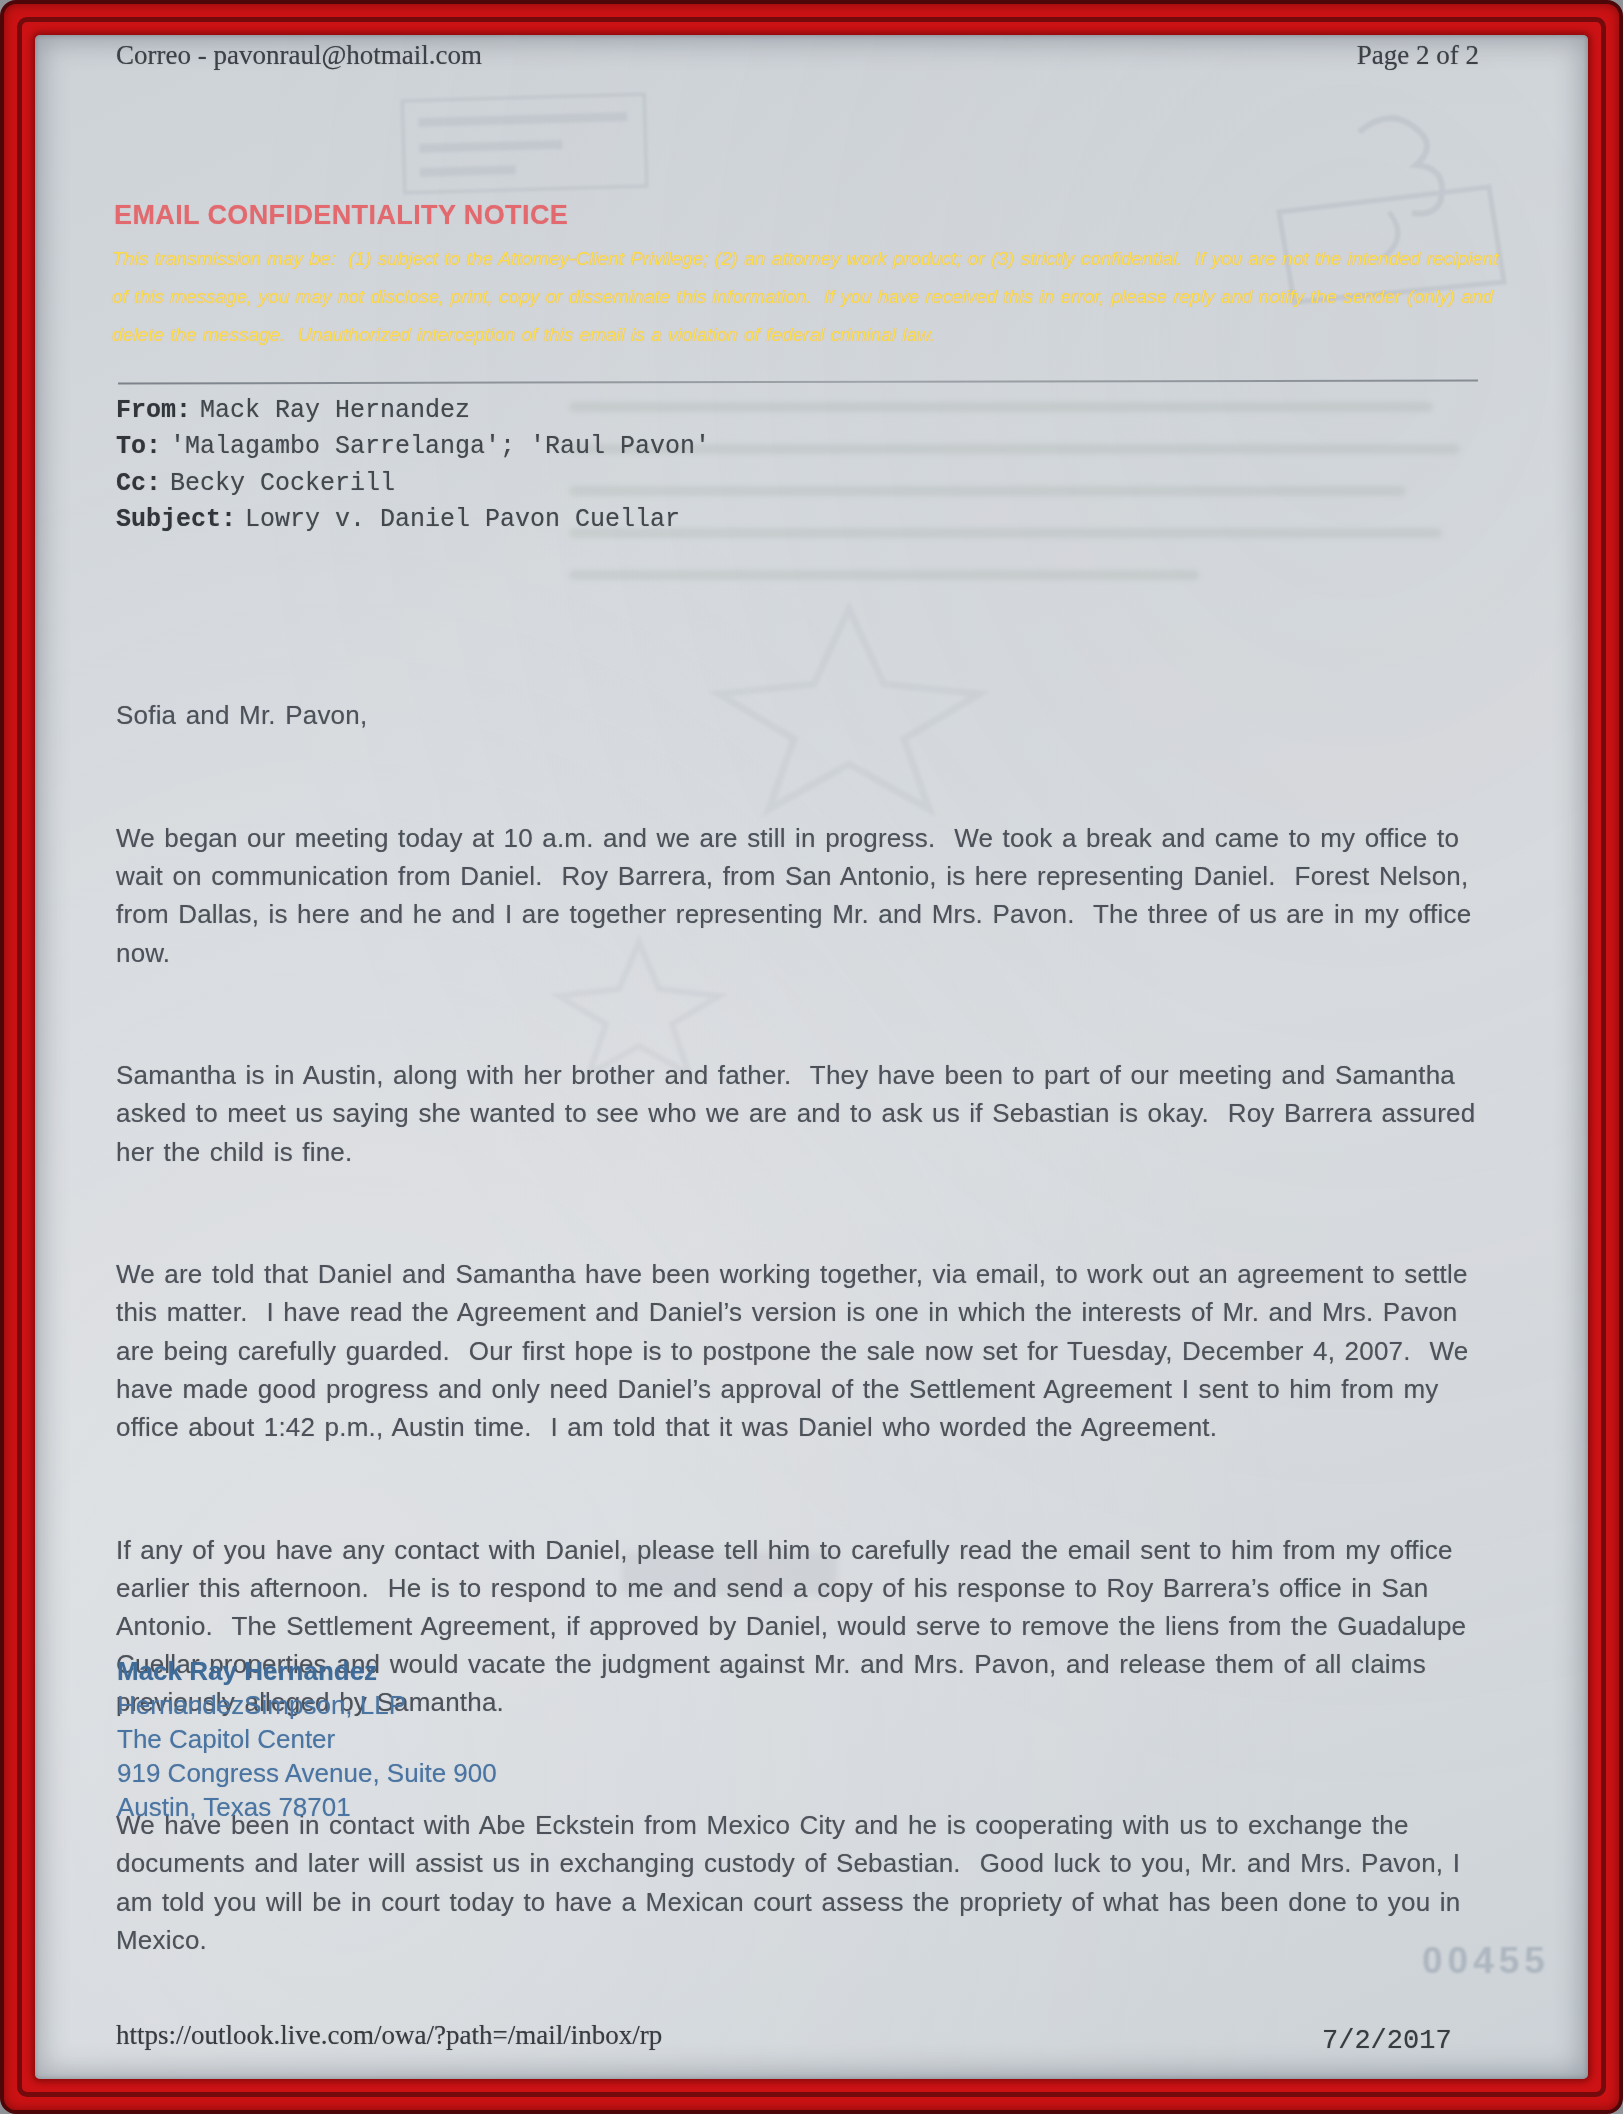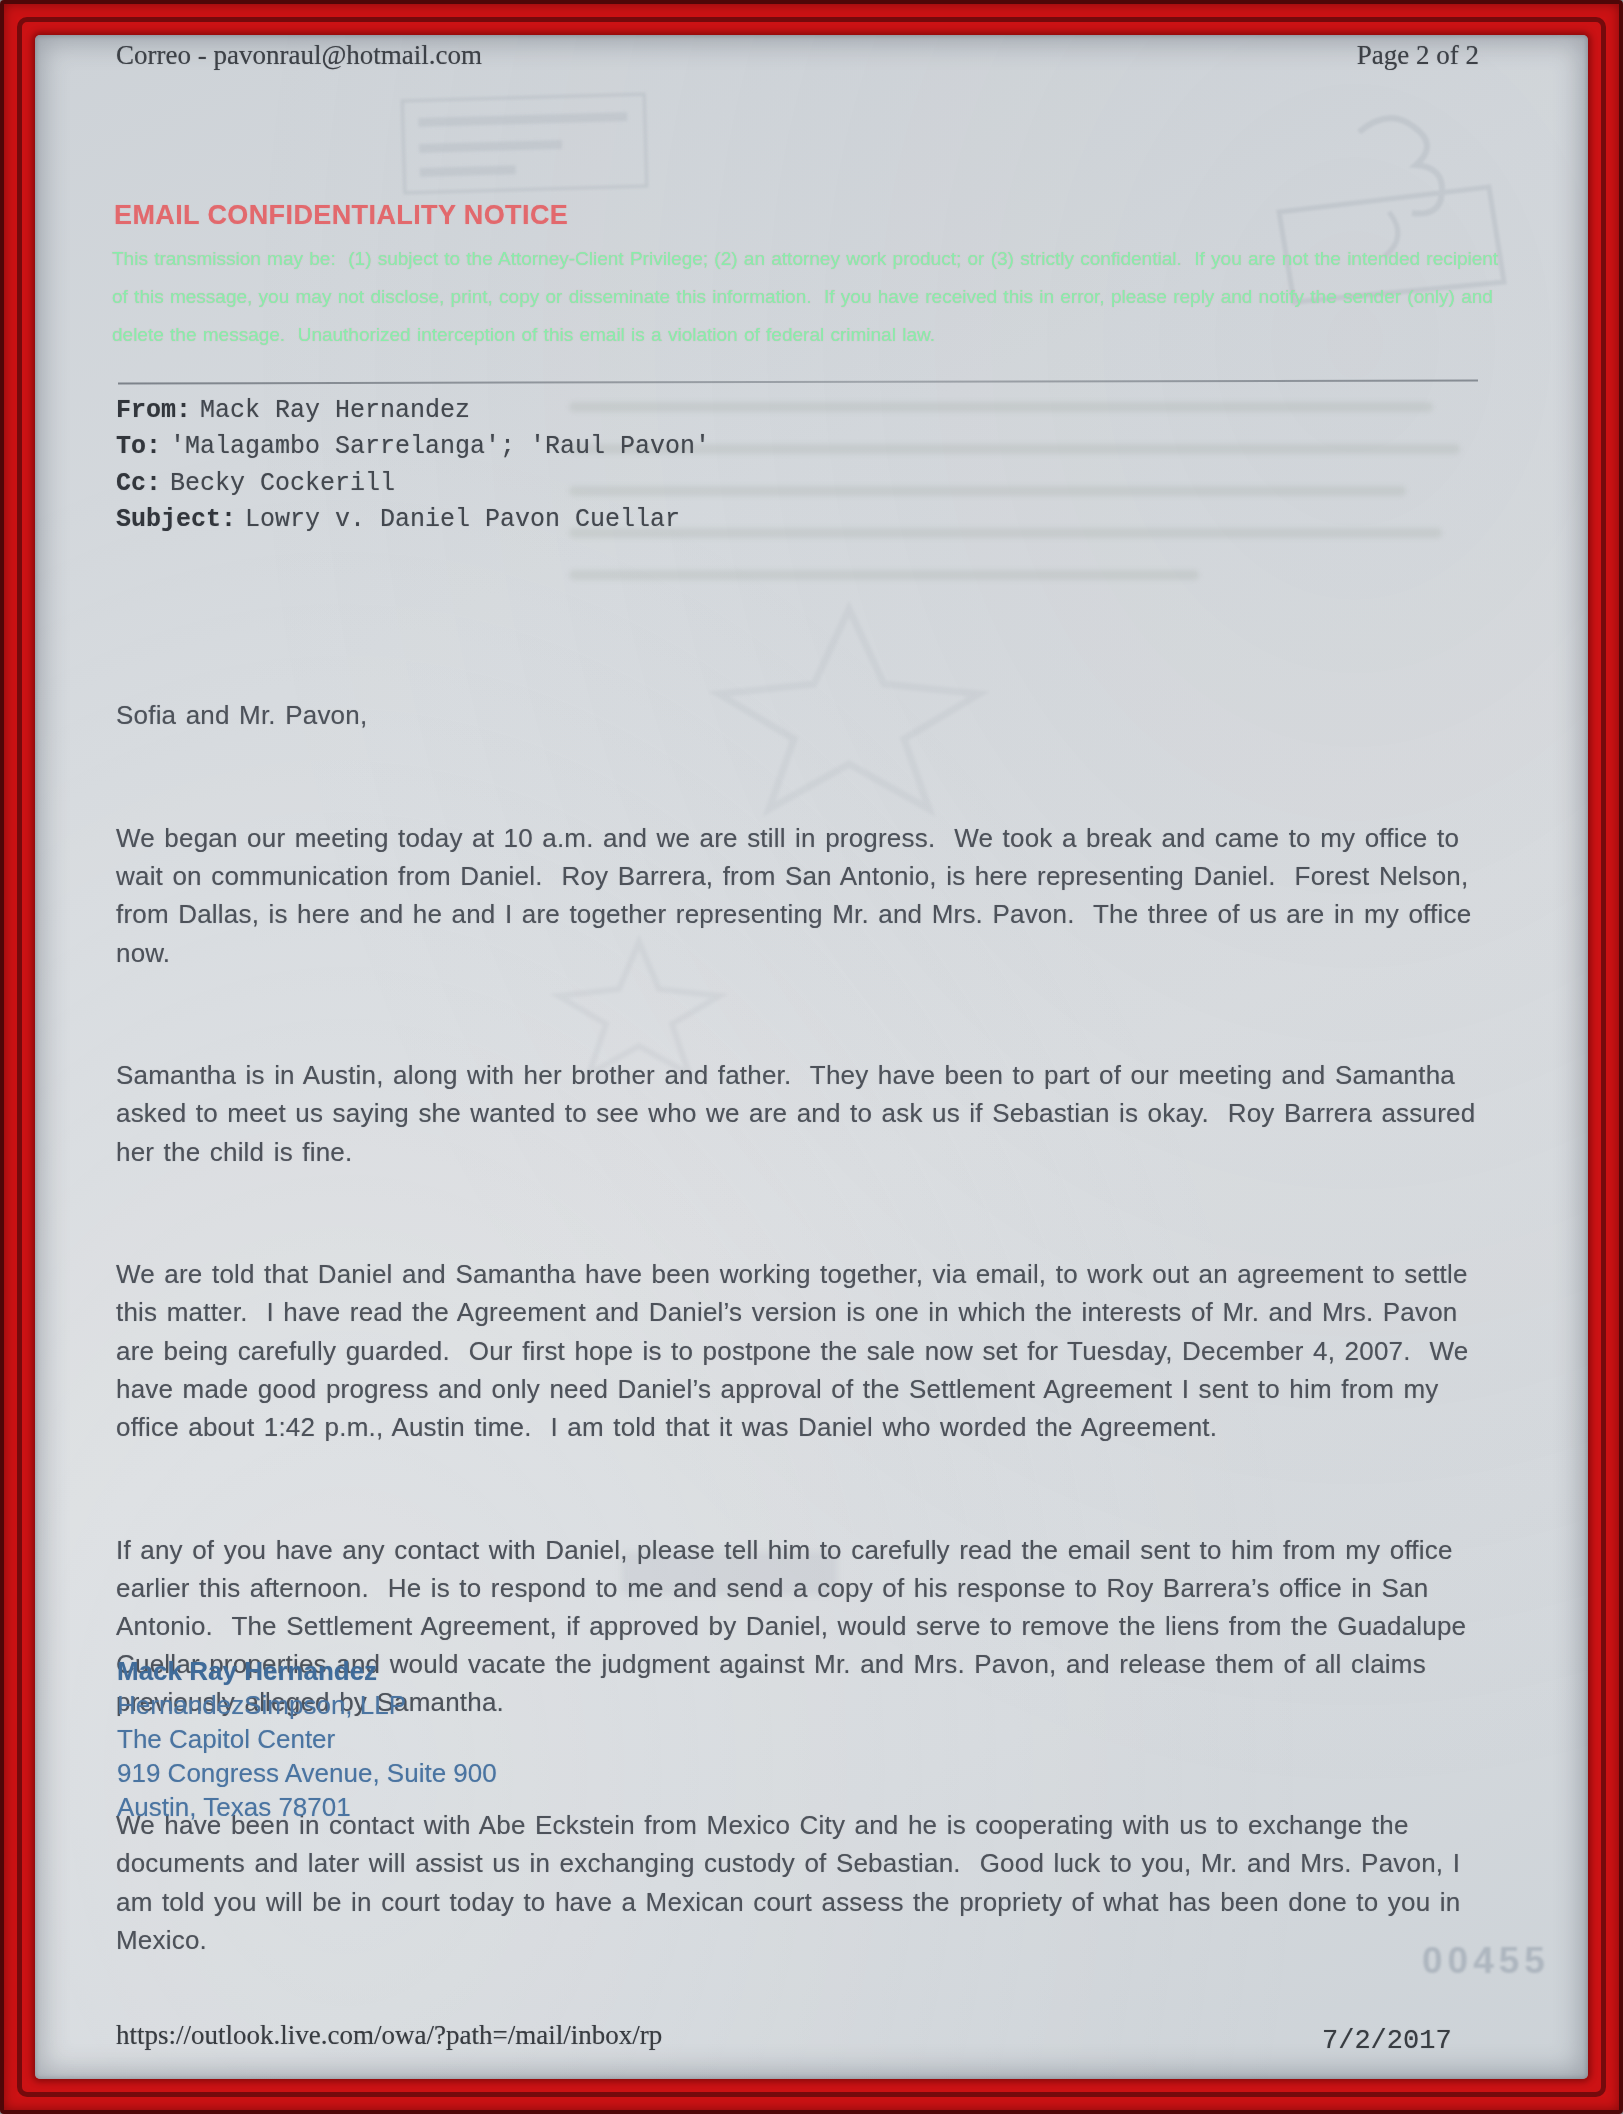--- a/index.html
+++ b/index.html
@@ -9,21 +9,21 @@
     font-family:"Liberation Sans", sans-serif;
     background:#8f9296;
     overflow:hidden;
   }
 
   
   .frame {
     position:absolute; inset:0;
     background:#cc1214;
     border:4px solid #4e0708;
-    border-radius:4px;
+    border-radius:16px;
     box-shadow: inset 0 0 12px rgba(40,0,0,.45);
   }
   .frame-stripe {
     position:absolute; inset:13px;
     border:5px solid rgba(95,9,10,.8);
     border-radius:10px;
   }
 
   
   .paper {
@@ -62,23 +62,24 @@
   
   .notice-title {
     position:absolute; top:196px; left:110px;
     font-size:27px; letter-spacing:.4px;
     color:#e2696d; font-weight:bold;
     text-shadow:0 0 1px rgba(226,105,109,.55);
   }
   .notice-body {
     position:absolute; top:236px; left:108px; width:1402px;
     font-size:19px; line-height:38px;
-    color:#86efac; white-space:pre-wrap;
+    color:#fde047; white-space:pre-wrap;
     text-shadow:0 0 1px rgba(225,113,117,.5);
     word-spacing:1px;
+    font-style:italic;
   }
 
   .divider {
     position:absolute; top:377px; left:114px; width:1360px; height:2px;
     background:linear-gradient(90deg, rgba(88,95,104,.7), rgba(88,95,104,.42) 55%, rgba(88,95,104,.62));
     transform:rotate(-.12deg);
   }
 
   
   .meta {

